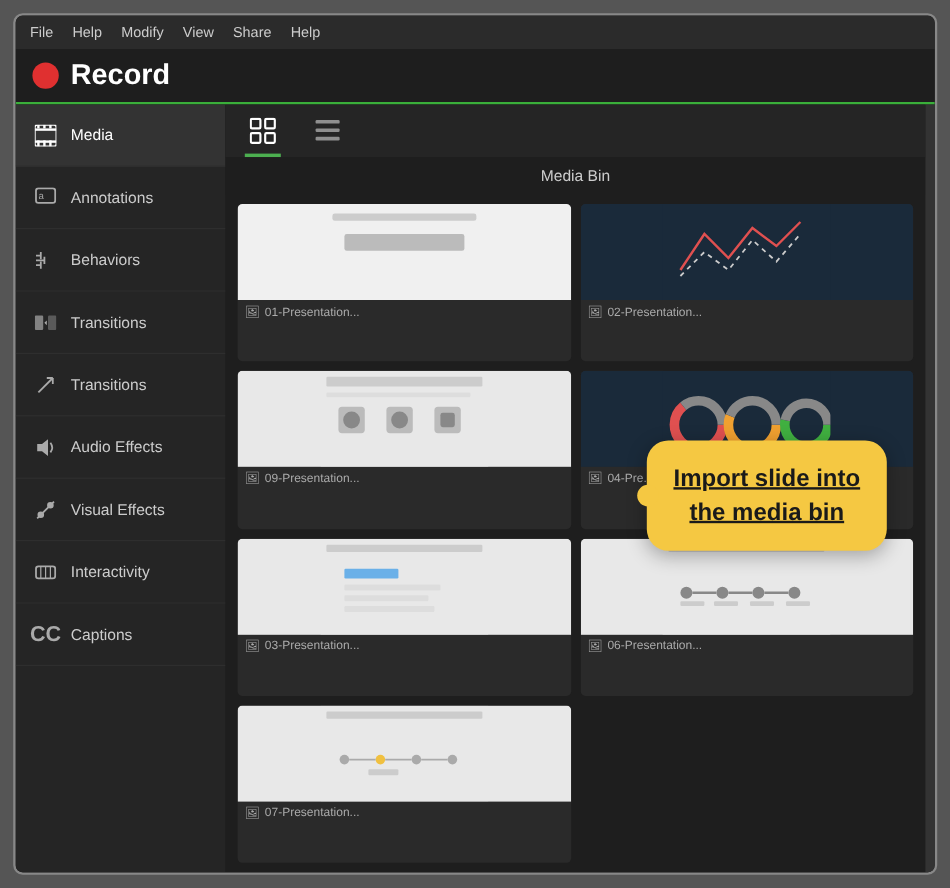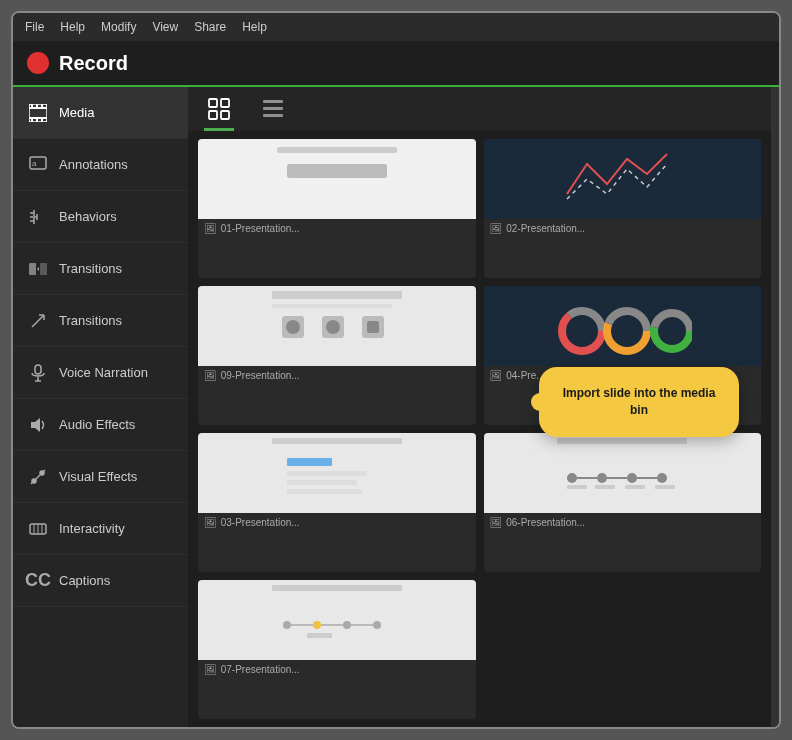--- a/index.html
+++ b/index.html
@@ -50,21 +50,21 @@
     .record-btn {
       width: 22px;
       height: 22px;
       background: #e03030;
       border-radius: 50%;
       margin-right: 10px;
       flex-shrink: 0;
     }
     .title-text {
       color: #fff;
-      font-size: 20px;
+      font-size: 24px;
       font-weight: 600;
     }
     .main-area {
       display: flex;
       flex: 1;
       overflow: hidden;
     }
     .sidebar {
       width: 175px;
       background: #252525;
@@ -183,30 +183,31 @@
     .scrollbar-area {
       width: 8px;
       background: #333;
       flex-shrink: 0;
     }
     .tooltip-bubble {
       position: absolute;
       background: #f5c842;
       border-radius: 18px;
       padding: 18px 22px;
-      font-size: 12px;
+      font-size: 20px;
       font-weight: 700;
       color: #1a1a1a;
       text-align: center;
       max-width: 200px;
       line-height: 1.4;
       box-shadow: 0 4px 16px rgba(0,0,0,0.3);
       z-index: 100;
       right: 32px;
       top: 280px;
+      text-decoration: underline;
     }
     .tooltip-connector {
       position: absolute;
       width: 18px;
       height: 18px;
       background: #f5c842;
       border-radius: 50%;
       left: -8px;
       top: 50%;
       transform: translateY(-50%);
@@ -292,31 +293,20 @@
           <svg width="18" height="18" viewBox="0 0 18 18" fill="none" stroke="currentColor" stroke-width="1.5">
             <path d="M3 15 L15 3"></path>
             <path d="M15 3 L10 3"></path>
             <path d="M15 3 L15 8"></path>
           </svg>
         </div>
         <span>Transitions</span>
       </div>
 
 
-      <div class="sidebar-item">
-        <div class="sidebar-icon">
-          <svg width="18" height="18" viewBox="0 0 18 18" fill="currentColor">
-            <rect x="6" y="1" width="6" height="9" rx="3" fill="none" stroke="currentColor" stroke-width="1.5"></rect>
-            <path d="M3 9 C3 13 15 13 15 9" fill="none" stroke="currentColor" stroke-width="1.5"></path>
-            <line x1="9" y1="13" x2="9" y2="17" stroke="currentColor" stroke-width="1.5"></line>
-            <line x1="6" y1="17" x2="12" y2="17" stroke="currentColor" stroke-width="1.5"></line>
-          </svg>
-        </div>
-        <span>Voice Narration</span>
-      </div>
 
       <div class="sidebar-item">
         <div class="sidebar-icon">
           <svg width="18" height="18" viewBox="0 0 18 18" fill="currentColor">
             <path d="M2 6 L2 12 L6 12 L11 16 L11 2 L6 6 Z"></path>
             <path d="M13 5 Q16 9 13 13" fill="none" stroke="currentColor" stroke-width="1.5"></path>
           </svg>
         </div>
         <span>Audio Effects</span>
       </div>
@@ -365,20 +355,21 @@
         </div>
         <div class="tab">
           <svg width="22" height="22" viewBox="0 0 22 22" fill="currentColor">
             <rect x="1" y="2" width="20" height="3" rx="1" fill="currentColor" opacity="0.8"></rect>
             <rect x="1" y="9" width="20" height="3" rx="1" fill="currentColor" opacity="0.8"></rect>
             <rect x="1" y="16" width="20" height="3" rx="1" fill="currentColor" opacity="0.8"></rect>
           </svg>
         </div>
       </div>
 
+      <div class="section-title">Media Bin</div>
 
       <div class="media-grid">
 
         <div class="media-item">
           <div class="media-thumb thumb-01">
             <svg width="140" height="80" viewBox="0 0 140 80">
               <rect width="140" height="80" fill="#f0f0f0"></rect>
               <rect x="10" y="8" width="120" height="6" rx="2" fill="#ccc"></rect>
               <rect x="20" y="25" width="100" height="14" rx="2" fill="#bbb"></rect>
             </svg>

